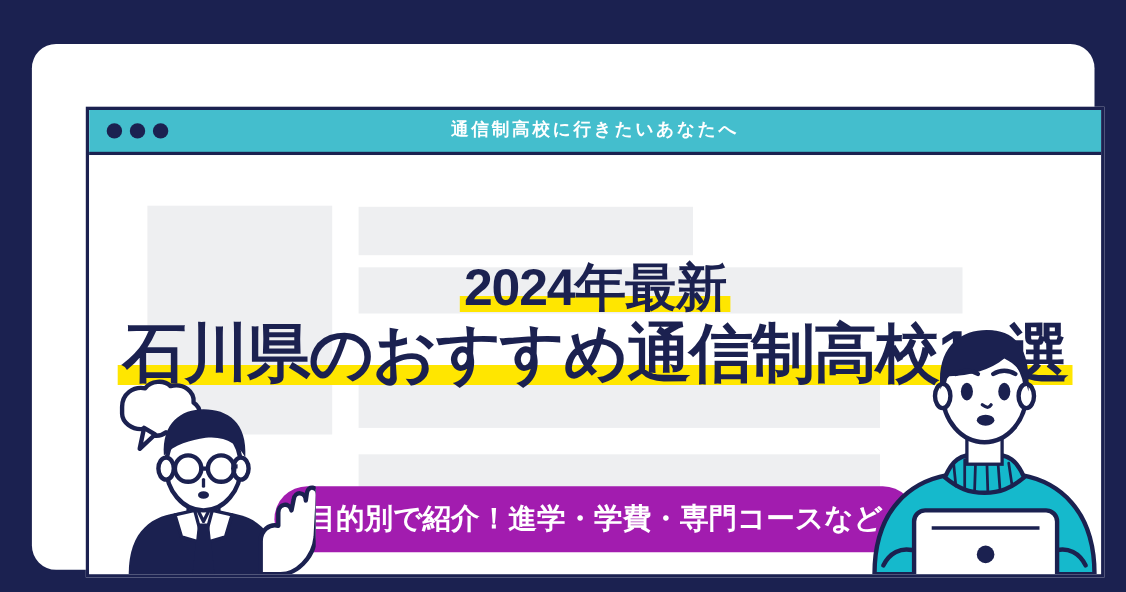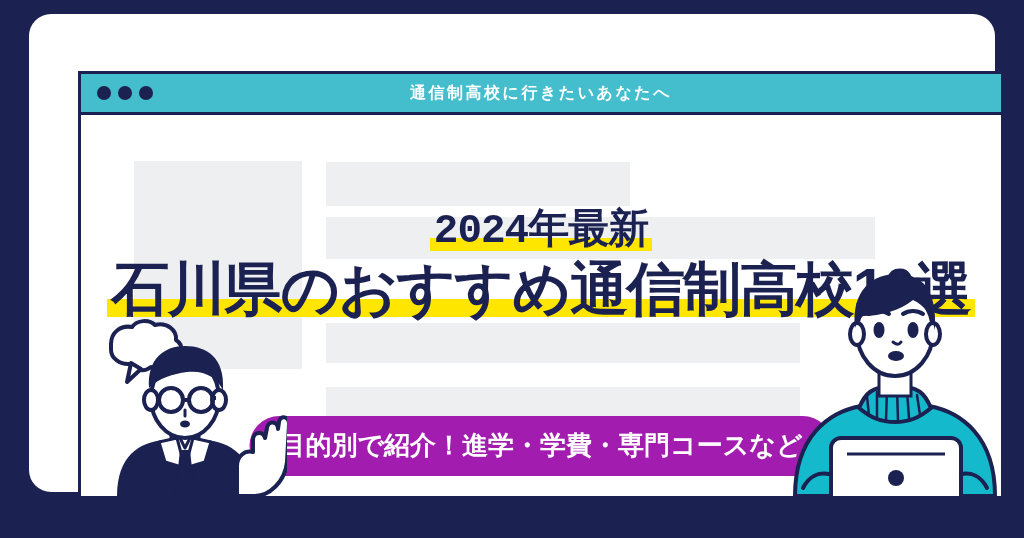--- a/index.html
+++ b/index.html
@@ -20,21 +20,21 @@
     width: 1024px;
     height: 538px;
     background: #1b2150;
     overflow: hidden;
   }
 
   
   .white-card {
     position: absolute;
     left: 29px;
-    top: 14px;
+    top: 40px;
     width: 966px;
     height: 478px;
     background: #ffffff;
     border-radius: 22px;
   }
 
   
   .browser-window {
     position: absolute;
     left: 49px;
@@ -119,24 +119,23 @@
     z-index: 5;
   }
   .headline-line {
     display: block;
     margin: 0;
     color: #1b2150;
     font-weight: bold;
     white-space: nowrap;
   }
   .line1 {
-    font-size: 41px;
+    font-size: 47px;
     line-height: 1.12;
     letter-spacing: -1px;
-    font-family: Liberation Mono, monospace;
   }
   .line2 {
     font-size: 58px;
     line-height: 1.12;
     letter-spacing: -1.5px;
     margin-top: 2px;
   }
   .hl {
     display: inline;
     background-image: linear-gradient(transparent 66%, #ffe600 66%, #ffe600 94%, transparent 94%);

